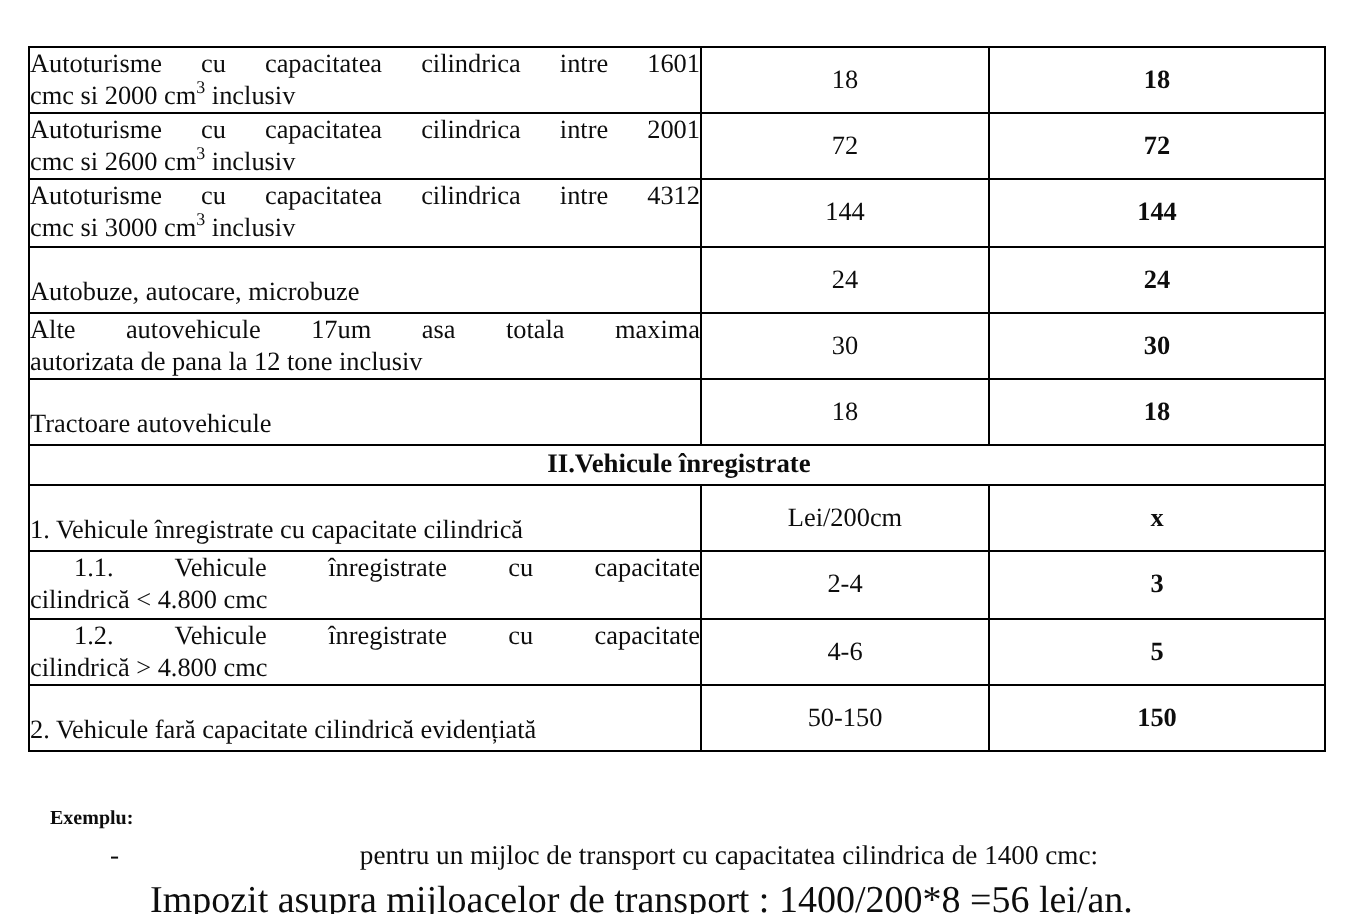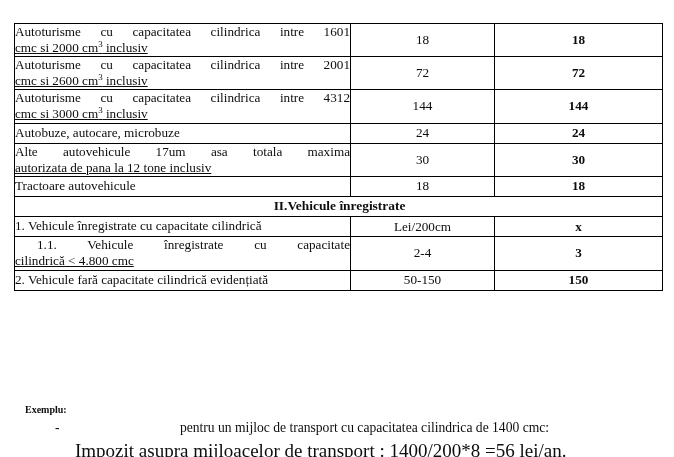--- a/index.html
+++ b/index.html
@@ -50,28 +50,27 @@
 
   .cell-desc {
     padding: 2px 5px 3px 7px;
     text-align: justify;
     text-align-last: justify;
     hyphens: none;
   }
   .cell-desc.single {
     text-align: left;
     text-align-last: left;
-    padding-top: 1px;
+    padding-top: 14px;
     padding-bottom: 2px;
   }
   .cell-desc .lastline {
     text-align: center;
     text-align-last: left;
     display: block;
-    text-decoration: underline;
   }
   .cell-desc .firstline {
     display: block;
     text-align: justify;
     text-align-last: justify;
   }
   .cell-desc .indent {
     padding-left: 22px;
   }
 
@@ -198,20 +197,28 @@
         </tr>
         <tr>
           <td class="cell-desc">
             <span class="firstline indent">1.1.    Vehicule    înregistrate    cu    capacitate</span>
             <span class="lastline">cilindrică &lt; 4.800 cmc</span>
           </td>
           <td class="cell-mid">2-4</td>
           <td class="cell-val">3</td>
         </tr>
         <tr>
+          <td class="cell-desc">
+            <span class="firstline indent">1.2.    Vehicule    înregistrate    cu    capacitate</span>
+            <span class="lastline">cilindrică &gt; 4.800 cmc</span>
+          </td>
+          <td class="cell-mid">4-6</td>
+          <td class="cell-val">5</td>
+        </tr>
+        <tr>
           <td class="cell-desc single">2. Vehicule fară  capacitate cilindrică  evidențiată</td>
           <td class="cell-mid">50-150</td>
           <td class="cell-val">150</td>
         </tr>
       </tbody>
   </table>
 
   <div class="example">
     <div class="example-title">Exemplu:</div>
     <div class="example-bullet-row">

